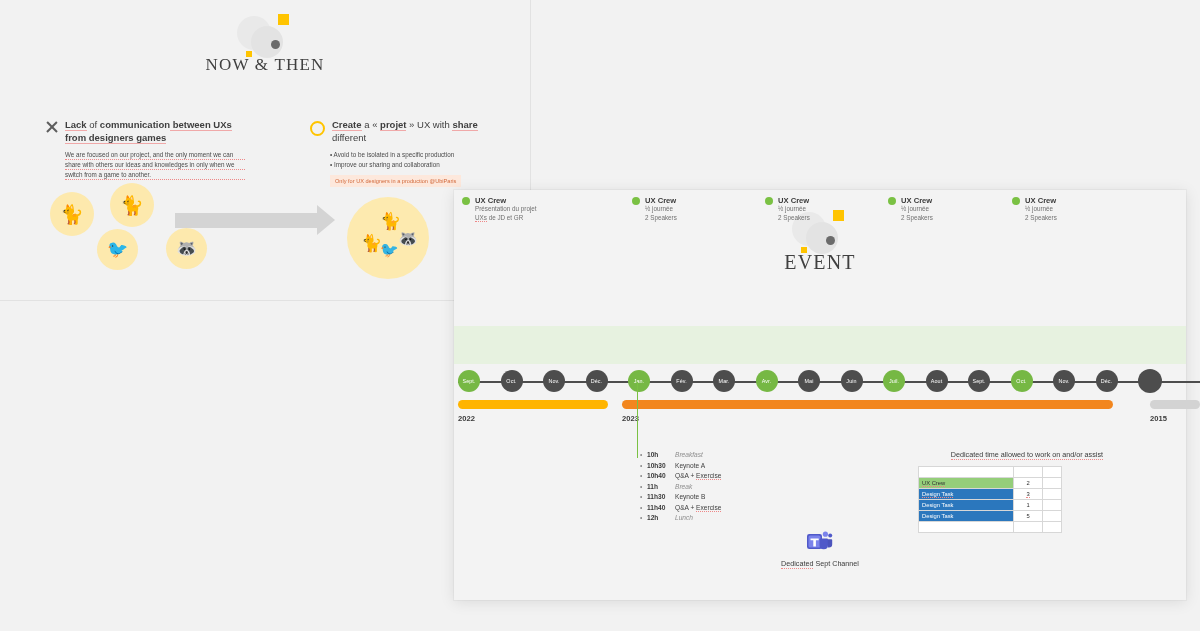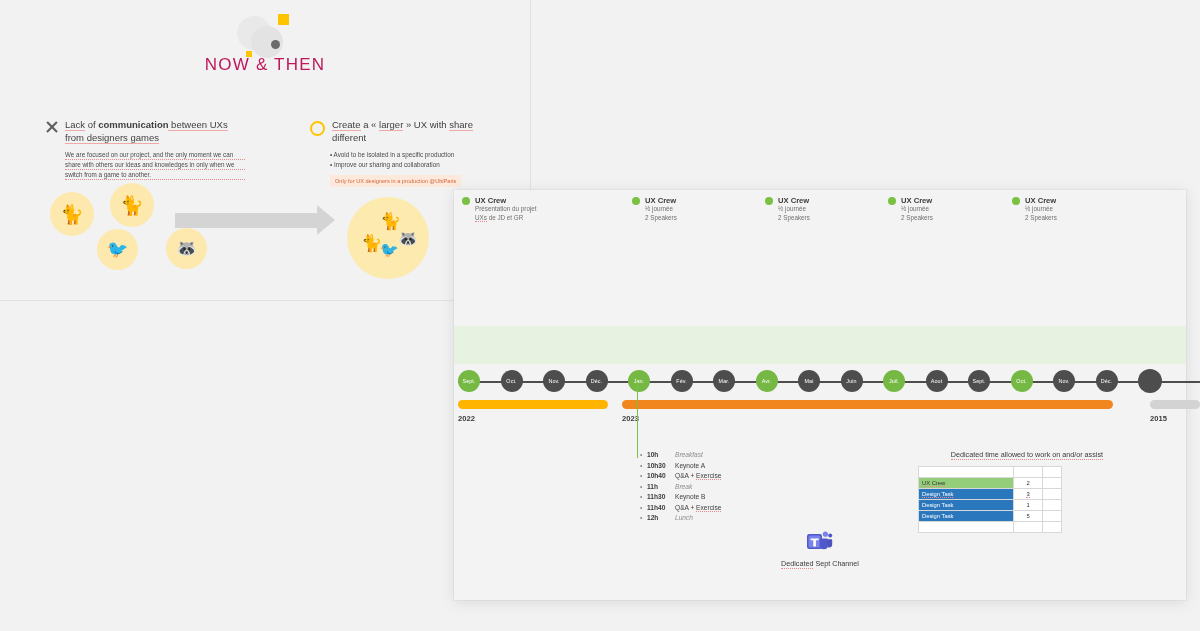--- a/index.html
+++ b/index.html
@@ -22,36 +22,36 @@
   .logo-block{position:absolute;text-align:center;}
   .logo-mark{position:relative;width:64px;height:44px;margin:0 auto;}
   .lm-circle-a{position:absolute;left:4px;top:2px;width:34px;height:34px;border-radius:50%;
       background:#e9e9e9;}
   .lm-circle-b{position:absolute;left:18px;top:12px;width:32px;height:32px;border-radius:50%;
       background:#e3e3e3;}
   .lm-square-big{position:absolute;right:8px;top:0px;width:11px;height:11px;background:#ffc400;}
   .lm-square-small{position:absolute;left:13px;bottom:1px;width:6px;height:6px;background:#ffc400;}
   .lm-dot{position:absolute;left:38px;top:26px;width:9px;height:9px;border-radius:50%;background:#6b6b6b;}
   .logo-word{
-    font-size:17px;letter-spacing:1.2px;color:#be185d;margin-top:-3px;
-    font-family:Liberation Sans, sans-serif;
+    font-size:17px;letter-spacing:1.2px;color:#404040;margin-top:-3px;
+    font-family:Liberation Serif, serif;
   }
 
   
   .col{position:absolute;}
   .col-head{display:flex;align-items:flex-start;gap:7px;}
   .ico-x{width:13px;height:13px;flex:0 0 13px;margin-top:2px;position:relative;}
   .ico-x:before,.ico-x:after{content:"";position:absolute;left:0;top:6px;width:14px;height:2.2px;
       background:#5d5d5d;}
   .ico-x:before{transform:rotate(45deg);}
   .ico-x:after{transform:rotate(-45deg);}
   .ico-ring{width:11px;height:11px;flex:0 0 11px;margin-top:3px;border:2.6px solid #ffc400;border-radius:50%;}
   .col-title{font-size:9.5px;line-height:13px;color:#3f3f3f;}
   .col-title b{font-weight:bold;}
-  .u{border-bottom:1px solid #f0a9a9;}
+  .u{border-bottom:1px solid #f0a9a9;font-weight:bold;}
   .col-body{font-size:6.3px;line-height:9px;color:#4a4a4a;margin-top:6px;margin-left:20px;}
   .col-body .sq{border-bottom:1px dotted #e88;}
   .bullets{font-size:6.3px;line-height:9.5px;color:#4a4a4a;margin-top:6px;margin-left:20px;}
   .tag-note{
     display:inline-block;margin-top:6px;margin-left:20px;
     background:#fde8dc;color:#d2683a;font-size:5.6px;padding:3px 5px;
   }
 
   
   .mascot{position:absolute;border-radius:50%;background:#fde9ad;
@@ -156,21 +156,21 @@
       <div class="sq">We are focused on our project, and the only moment we can</div>
       <div class="sq">share with others our ideas and knowledges in only when we</div>
       <div class="sq">switch from a game to another.</div>
     </div>
   </div>
 
   <div class="col" style="left:310px;top:118px;width:180px;">
     <div class="col-head">
       <div class="ico-ring"></div>
       <div class="col-title">
-        <span class="u">Create</span><span> a « </span><span class="u">larger</span><span> » UX with </span><span class="u">share</span><br>
+        <span class="u">Create</span><span> a « </span><span class="u">projet</span><span> » UX with </span><span class="u">share</span><br>
         <span>different</span>
       </div>
     </div>
     <div class="bullets">
       <div class="sq">• Avoid to be isolated in a specific production</div>
       <div class="sq">• Improve our sharing and collaboration</div>
     </div>
     <div class="tag-note">Only for UX designers in a production @UbiParis</div>
   </div>
 
@@ -195,20 +195,30 @@
   <div id="mascot-group" style="left:347px;top:197px;width:82px;height:82px;">
     <span class="gl" style="left:14px;top:36px;font-size:17px;">🐈</span>
     <span class="gl" style="left:33px;top:14px;font-size:17px;">🐈</span>
     <span class="gl" style="left:33px;top:44px;font-size:15px;">🐦</span>
     <span class="gl" style="left:51px;top:32px;font-size:16px;">🦝</span>
   </div>
 </div>
 
 <div id="slide-event">
 
+  <div class="logo-block event-logo">
+    <div class="logo-mark">
+      <div class="lm-circle-a"></div>
+      <div class="lm-circle-b"></div>
+      <div class="lm-square-big"></div>
+      <div class="lm-square-small"></div>
+      <div class="lm-dot"></div>
+    </div>
+    <div class="logo-word" style="font-size:20px;">EVENT</div>
+  </div>
 
   <div id="crew-band"></div>
   <div id="crew-items">
       <div class="crew-item" style="left: 8px;">
         <div class="crew-head">
           <span class="crew-dot"></span>
           <span class="crew-title">UX Crew</span>
         </div>
         <div class="crew-sub">Présentation du projet</div>
         <div class="crew-sub"><span class="ul">UXs</span> de JD et GR</div>

